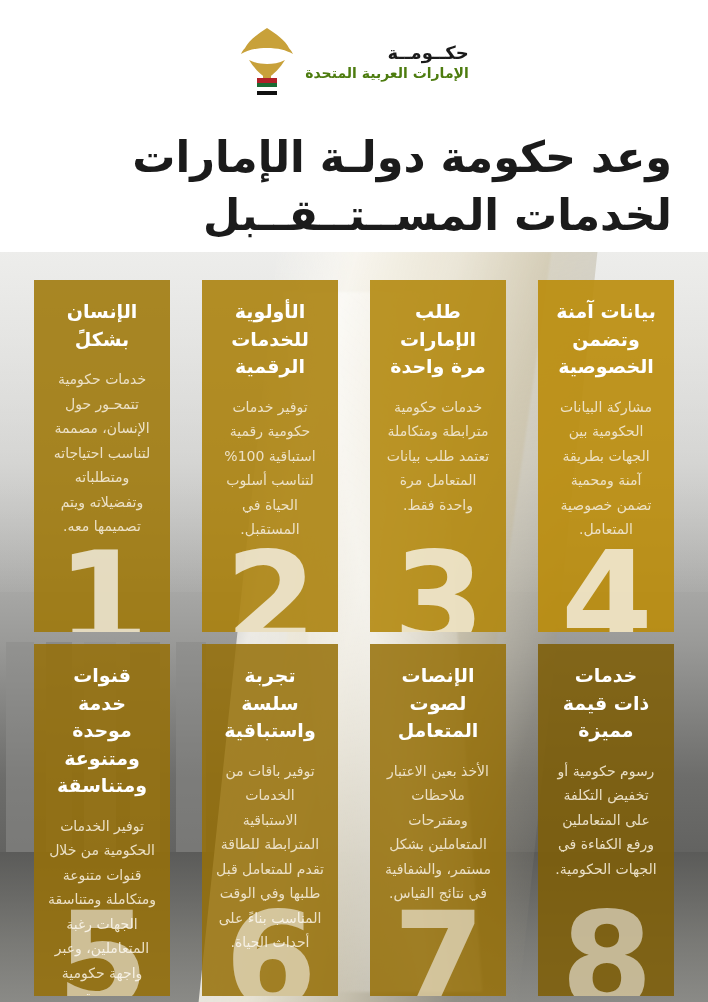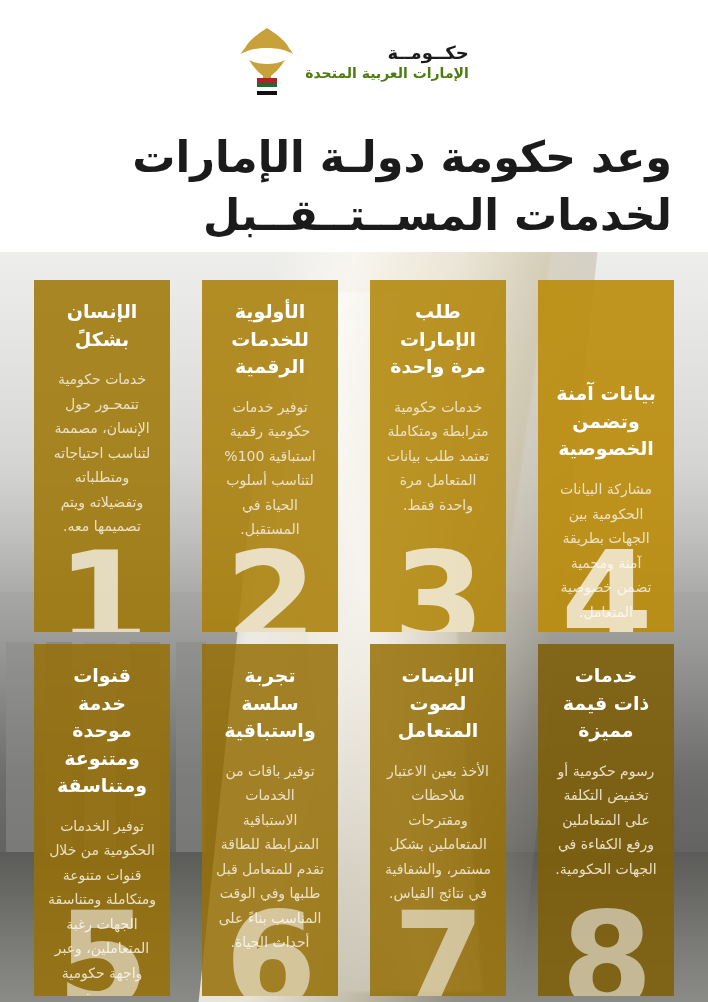--- a/index.html
+++ b/index.html
@@ -147,21 +147,21 @@
     background: rgba(176,132,9,0.88);
     overflow: hidden;
     display: flex;
     flex-direction: column;
     align-items: center;
     padding: 18px 14px 8px 14px;
     box-sizing: border-box;
   }
   .cell.dim { background: rgba(150,112,8,0.86); }
   .cell.dark { background: rgba(126,95,8,0.88); align-items: center; }
-  .cell.b1 { background: rgba(186,140,10,0.9); justify-content: flex-end; }
+  .cell.b1 { background: rgba(186,140,10,0.9); }
   .cell.b2 { background: rgba(178,134,10,0.88); }
   .cell.b3 { background: rgba(170,128,9,0.88); }
   .cell.b4 { background: rgba(158,119,8,0.88); }
 
   .cell .c-title {
     color: #ffffff;
     font-weight: bold;
     font-size: 19px;
     line-height: 1.45;
     text-align: center;

